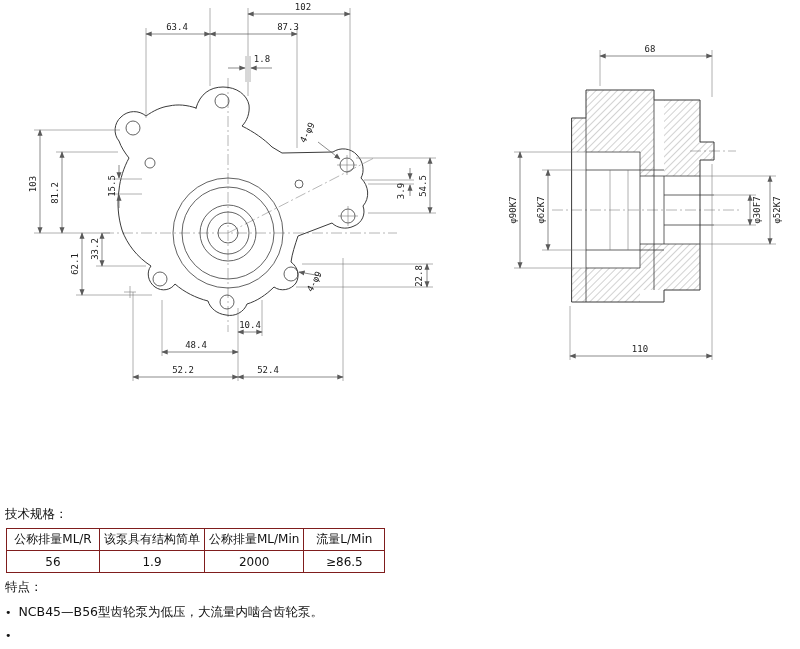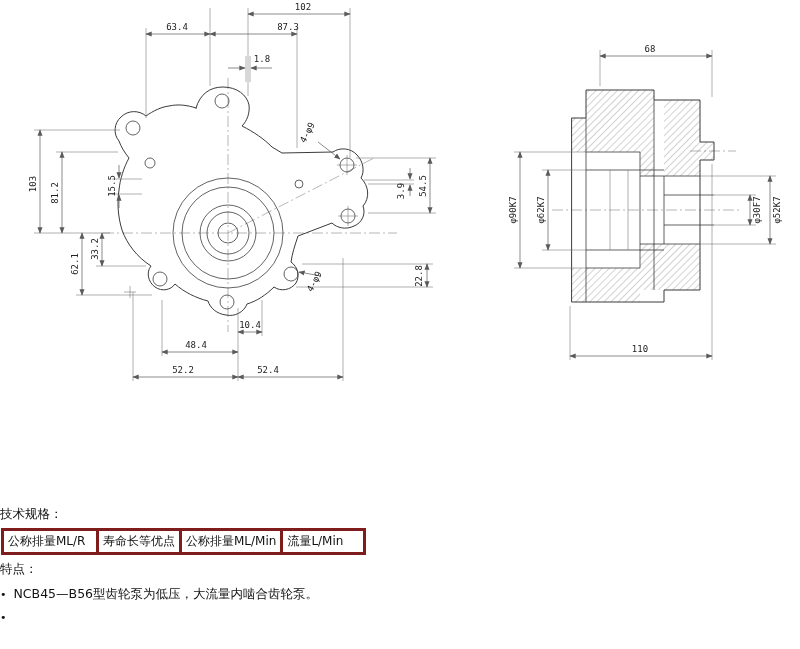--- a/index.html
+++ b/index.html
@@ -6,26 +6,26 @@
   body { width:800px; height:649px; font-family:"DejaVu Sans", sans-serif; color:#111; }
   .page { position:relative; width:800px; height:649px; background:#fff; overflow:hidden; }
   svg { display:block; }
   svg text { font-family:"DejaVu Sans Mono", monospace; font-size:9px; fill:#222; }
   .ol  { fill:none; stroke:#3b3b3b; stroke-width:1; stroke-linejoin:round; stroke-linecap:round; }
   .ol2 { fill:none; stroke:#3b3b3b; stroke-width:0.8; }
   .tn  { fill:none; stroke:#6e6e6e; stroke-width:0.55; }
   .dim { fill:none; stroke:#5a5a5a; stroke-width:0.7; }
   .cl  { fill:none; stroke:#7a7a7a; stroke-width:0.55; stroke-dasharray:11 3 2 3; }
   .hz  { fill:url(#hp); stroke:none; }
-  .text-block { }
+  .text-block { padding-left:5px; }
   .sec-heading { font-size:12.5px; margin-top:6px; }
   table.specs { border-collapse:collapse; margin:5px 0 0 1px; }
   table.specs th, table.specs td {
-    border:3px solid #7f1d1d; font-weight:normal; font-size:12px;
-    padding:2px 4px; text-align:left; height:17px; white-space:nowrap;
+    border:1px solid #7f1d1d; font-weight:normal; font-size:12px;
+    padding:2px 4px; text-align:center; height:17px; white-space:nowrap;
   }
   .c0 { width:84px; } .c1 { width:72px; } .c2 { width:86px; } .c3 { width:72px; }
   .feat-item { display:flex; gap:7px; font-size:12.5px; margin-top:8px; align-items:baseline; }
   .bullet { font-size:11px; }
 </style>
 </head>
 <body>
 
 <div class="page">
 
@@ -220,23 +220,29 @@
     </g>
   </svg>
 
   <div class="text-block">
     <div class="sec-heading">技术规格：</div>
 
     <table class="specs">
       <tbody>
           <tr>
         <th class="c0">公称排量ML/R</th>
-        <th class="c1">寿命长等优点</th>
+        <th class="c1">该泵具有结构简单</th>
         <th class="c2">公称排量ML/Min</th>
         <th class="c3">流量L/Min</th>
+      </tr>
+      <tr>
+        <td>56</td>
+        <td>1.9</td>
+        <td>2000</td>
+        <td>≥86.5</td>
       </tr>
     </tbody>
       </table>
   </div>
 
   <div class="text-block">
     <div class="sec-heading">特点：</div>
     <div class="feat-item">
       <span class="bullet">•</span>
       <span>NCB45—B56型齿轮泵为低压，大流量内啮合齿轮泵。</span>

